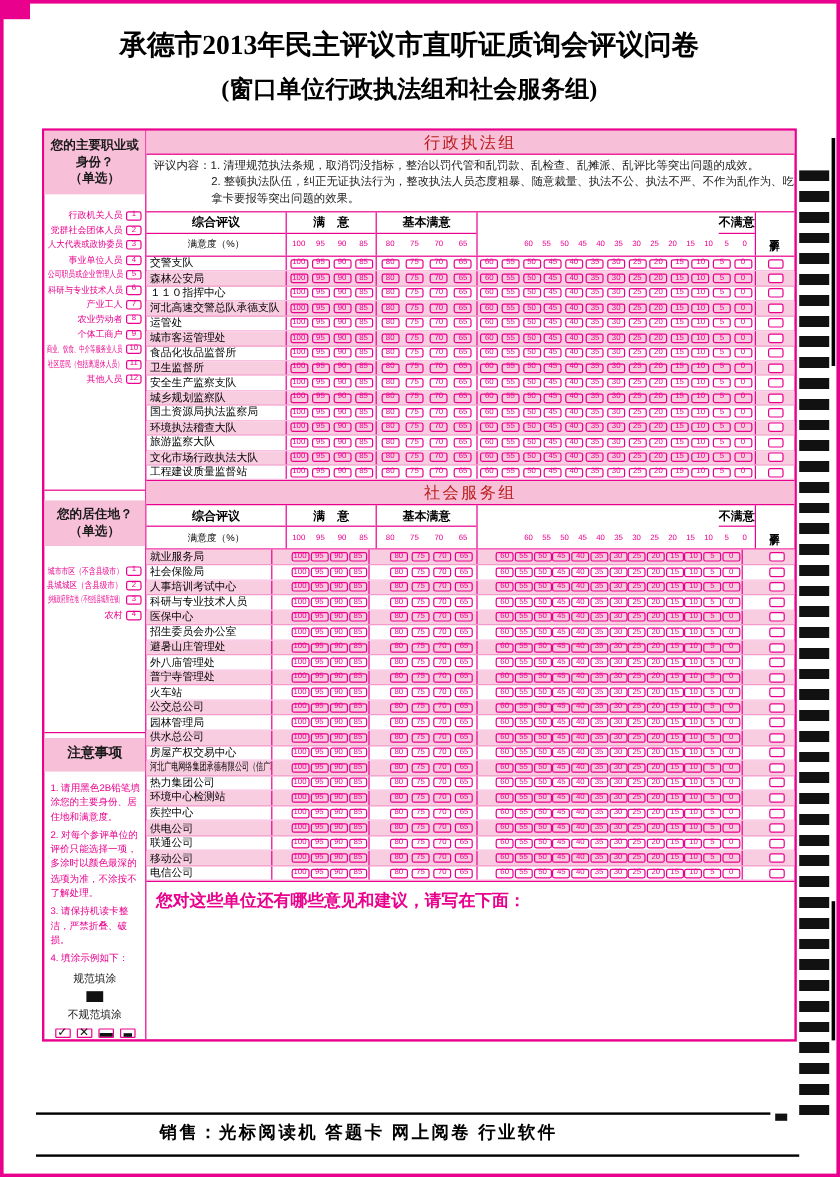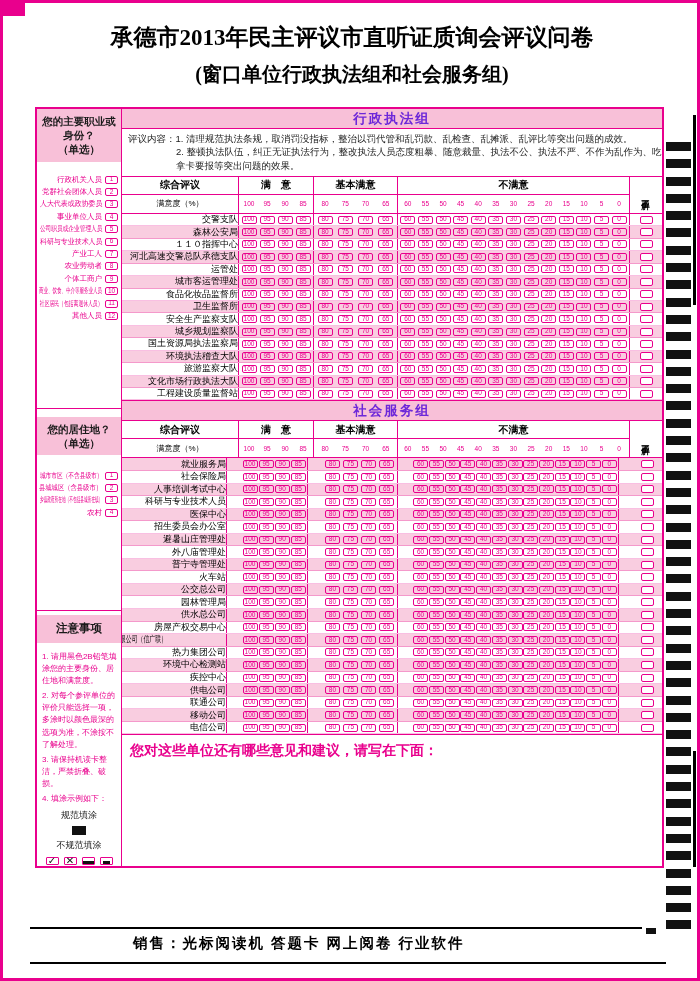--- a/index.html
+++ b/index.html
@@ -6,21 +6,21 @@
     --mag:#e9008d;
     --band:#f8c0d8;
     --rowpink:#f9cde0;
     --ink:#111;
   }
   *{box-sizing:border-box;margin:0;padding:0;}
   body{background:#fff;font-family:"Liberation Sans","DejaVu Sans",sans-serif;}
   .page{position:relative;width:700px;height:981px;background:#fff;overflow:hidden;}
   .pborder{position:absolute;inset:0;border:3px solid var(--mag);pointer-events:none;}
   .corner{position:absolute;left:0;top:0;width:25px;height:16px;background:var(--mag);}
-  .titles{position:absolute;left:16px;top:22px;width:672px;text-align:center;}
+  .titles{position:absolute;left:5px;top:22px;width:672px;text-align:center;}
   .t1{font-family:"Liberation Serif","DejaVu Serif",serif;font-weight:bold;font-size:23px;color:#000;}
   .t2{font-family:"Liberation Serif","DejaVu Serif",serif;font-weight:bold;font-size:20px;color:#000;margin-top:8px;}
   .frame{position:absolute;left:35px;top:107px;width:629px;height:761px;border:2px solid var(--mag);display:flex;background:#fff;}
   
   .sidebar{width:85px;border-right:1.5px solid var(--mag);display:flex;flex-direction:column;}
   .sideA{height:300px;border-bottom:1.5px solid var(--mag);}
   .sideB{height:202px;border-bottom:1.5px solid var(--mag);}
   .sideC{flex:1;}
   .shead{background:var(--band);text-align:center;font-weight:bold;color:#1a1a1a;padding:5px 1px;line-height:1.35;}
   .shead div{font-size:10.5px;}
@@ -35,45 +35,45 @@
   .note-p{font-size:8px;line-height:1.55;color:var(--mag);margin-bottom:2px;}
   .ex-label{text-align:center;font-size:9px;color:#222;margin-top:4px;}
   .good-square{width:14px;height:9px;background:var(--ink);margin:4px auto 0;}
   .bad-syms{display:flex;justify-content:center;gap:5px;margin-top:5px;}
   .sym{position:relative;display:inline-flex;align-items:center;justify-content:center;width:13px;height:8px;border:1px solid var(--mag);border-radius:1px;background:#fff;}
   .symch{color:var(--ink);font-size:10px;line-height:0;font-weight:bold;}
   .sym-half{background:linear-gradient(to top,var(--ink) 55%,#fff 55%);}
   .sym-dot i{display:block;width:7px;height:3px;background:var(--ink);margin-top:3px;}
   
   .main{width:540px;display:flex;flex-direction:column;}
-  .band{height:20px;background:var(--band);border-bottom:1px solid var(--mag);display:flex;align-items:center;justify-content:center;font-weight:bold;font-size:13.5px;color:#6d28d9;letter-spacing:2px;}
+  .band{height:20px;background:var(--band);border-bottom:1px solid var(--mag);display:flex;align-items:center;justify-content:center;font-weight:normal;font-size:13.5px;color:#b91c1c;letter-spacing:2px;}
   .desc{padding:3px 0 4px 6px;border-bottom:1px solid var(--mag);color:#1a1a1a;}
   .desc-line{font-size:9.5px;line-height:1.4;}
   .desc-line.ind{padding-left:48px;}
   .thead{display:flex;border-bottom:1px solid var(--mag);}
   .hcol{display:flex;flex-direction:column;border-right:1px solid var(--mag);}
   .h1{height:18px;display:flex;align-items:center;justify-content:center;font-weight:bold;font-size:10px;color:#000;border-bottom:1px solid var(--mag);}
   .h2{height:18px;display:flex;align-items:center;justify-content:center;font-size:8px;color:#000;}
   .nums{display:flex;justify-content:space-around;align-items:center;padding:0 1px;}
   .numspan{width:15px;text-align:center;font-size:6.5px;color:var(--mag);}
   .unk-head{width:32px;display:flex;align-items:center;justify-content:center;}
   .vert{writing-mode:vertical-rl;text-orientation:upright;font-size:8.5px;color:#000;letter-spacing:1px;font-weight:bold;}
   .c-name{width:117px;}
   .c-g1{width:75px;}
   .c-g2{width:84px;}
-  .c-g3{width:232px;}
+  .c-g3{width:232px;align-items:flex-end;}
   .c-unk{width:32px;}
   .rows{border-bottom:1px solid var(--mag);}
   .srow{display:flex;align-items:stretch;border-bottom:0.5px solid rgba(233,0,141,0.25);}
   .rows0 .srow{height:12.45px;}
   .rows1 .srow{height:12.55px;gap:14px;}
   .srow.pink{background:var(--rowpink);}
   .cell{display:flex;align-items:center;border-right:1px solid var(--mag);}
   .cell:last-child{border-right:none;}
-  .nmcell{padding-left:3px;overflow:hidden;justify-content:flex-end;}
+  .nmcell{padding-left:3px;overflow:hidden;}
   .nm{font-size:9px;color:#000;white-space:nowrap;display:inline-block;transform-origin:left center;}
   .bubs{justify-content:space-around;padding:0 1px;}
   .bub{display:inline-flex;align-items:center;justify-content:center;width:15px;height:8px;border:1px solid var(--mag);border-radius:2px;font-size:6.5px;line-height:1;color:var(--mag);}
   .unkcell{justify-content:center;}
   .unkbub{width:13px;background:#fff;}
   .comment{flex:1;display:flex;flex-direction:column;}
   .cprompt{padding:7px 6px 0 8px;font-weight:bold;font-size:14px;color:var(--mag);}
   .cspace{flex:1;}
   
   .timing{position:absolute;left:666px;top:142px;width:25px;height:794px;

